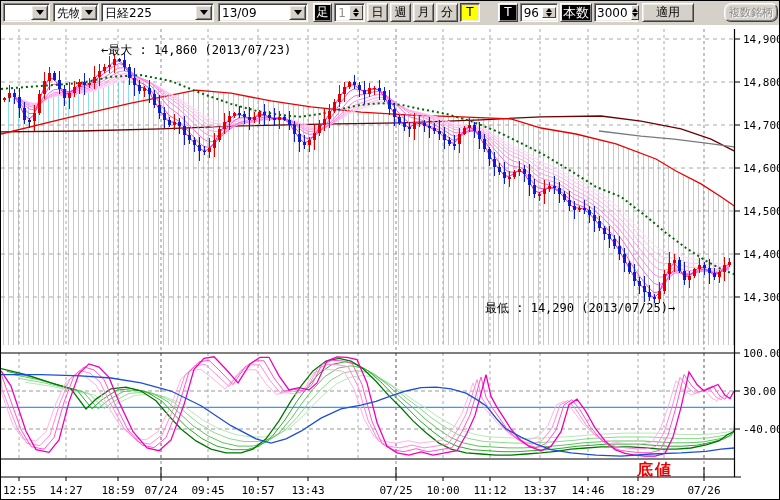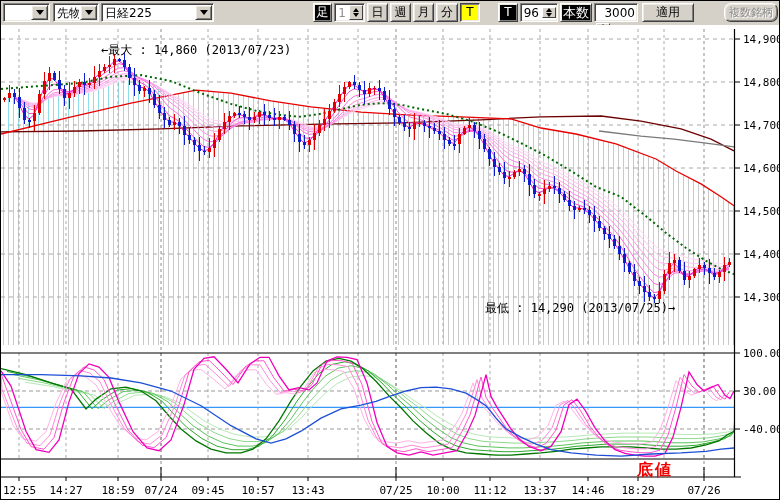--- a/index.html
+++ b/index.html
@@ -55,20 +55,26 @@
       <div class="drop">
           <div class="arrow-dn"></div>
         </div>
     </div>
     <div class="tb combo" style="left:100px;width:113px;justify-content:space-between;">
       <div class="val">日経225</div>
       <div class="drop">
           <div class="arrow-dn"></div>
         </div>
     </div>
+    <div class="tb combo" style="left:217px;width:90px;">
+      <div class="val">13/09</div>
+      <div class="drop">
+          <div class="arrow-dn"></div>
+        </div>
+    </div>
     <div class="tb btn black" style="left:312px;width:19px;">足</div>
     <div class="tb spinbox" style="left:333px;width:31px;">
       <div class="val dim">1</div>
       <div class="spin">
           <div class="tri-up"></div>
           <div class="tri-dn"></div>
         </div>
     </div>
     <div class="tb btn" style="left:366px;width:21px;">日</div>
     <div class="tb btn" style="left:389px;width:21px;">週</div>
@@ -77,21 +83,21 @@
     <div class="tb btn yellow" style="left:459px;width:20px;">T</div>
     <div class="tb btn black" style="left:497px;width:20px;">T</div>
     <div class="tb spinbox" style="left:519px;width:38px;align-items:center;">
       <div class="val">96</div>
       <div class="spin">
           <div class="tri-up"></div>
           <div class="tri-dn"></div>
         </div>
     </div>
     <div class="tb btn black" style="left:559px;width:32px;font-size:13px;">本数</div>
-    <div class="tb spinbox" style="left:593px;width:44px;flex-direction:column;">
+    <div class="tb spinbox" style="left:593px;width:44px;">
       <div class="val">3000</div>
       <div class="spin">
           <div class="tri-up"></div>
           <div class="tri-dn"></div>
         </div>
     </div>
     <div class="tb btn" style="left:641px;width:52px;">適用</div>
     <div class="tb btn disabled" style="left:723px;width:54px;font-size:11px;">複数銘柄</div>
   </div>
 

